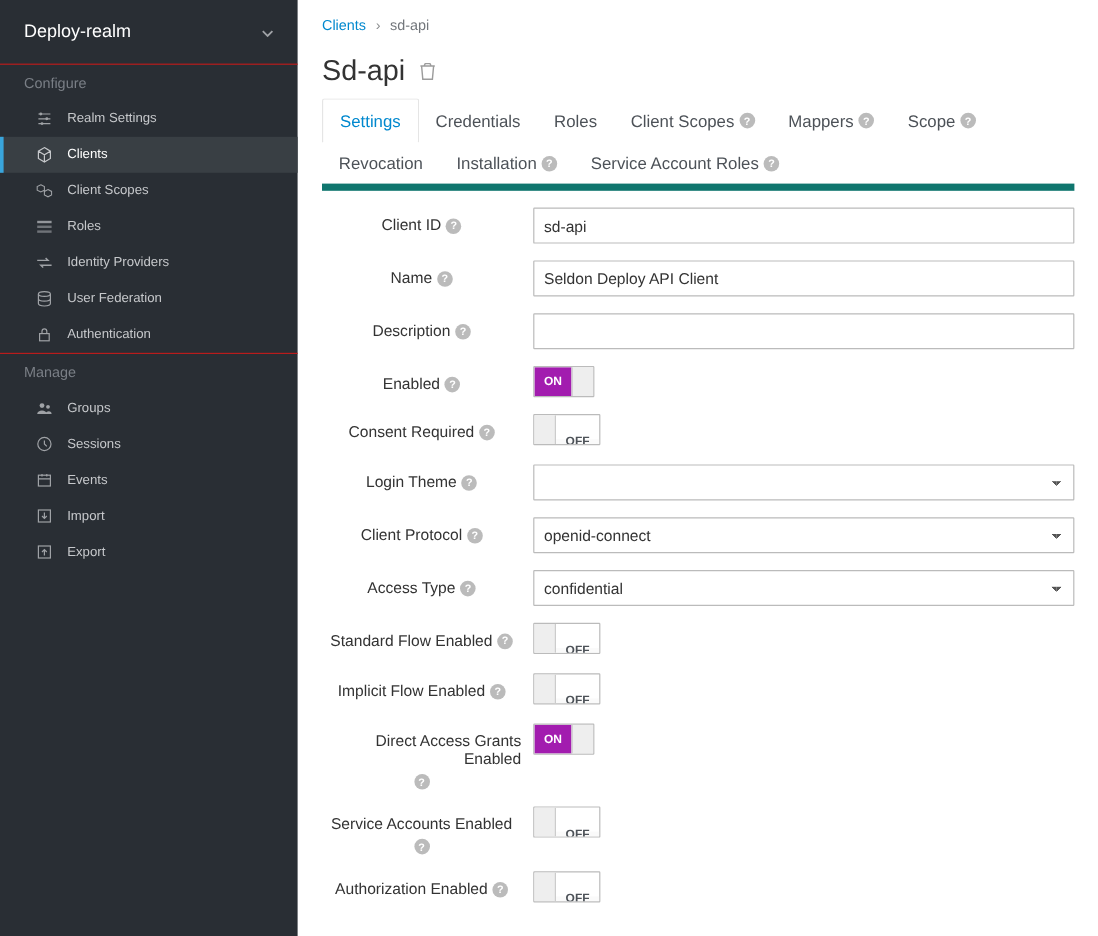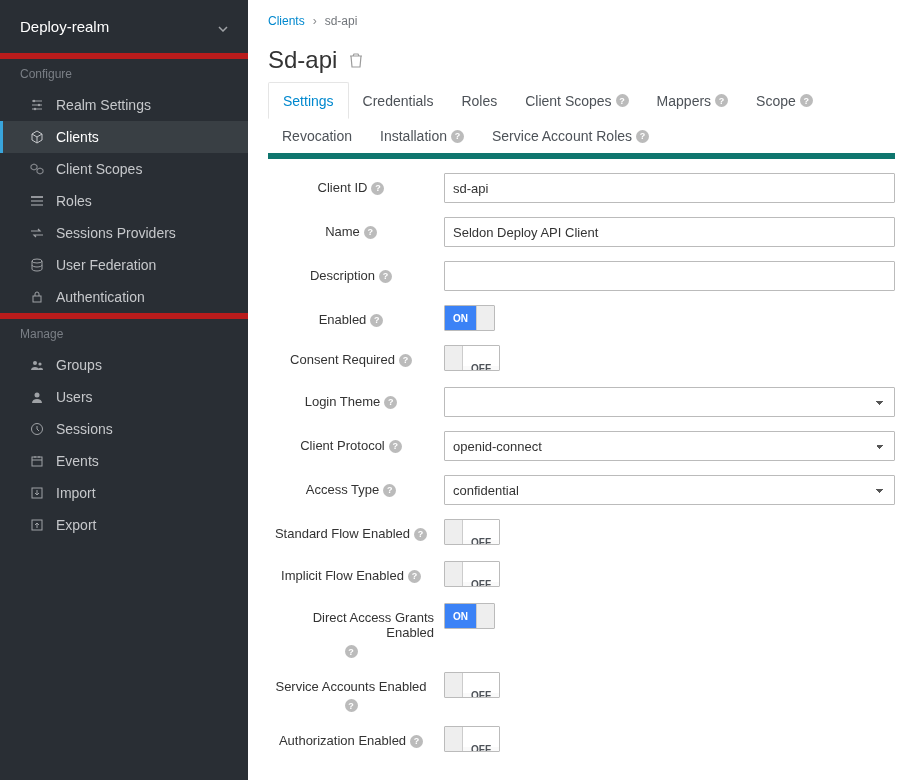--- a/index.html
+++ b/index.html
@@ -3,22 +3,22 @@
 <meta charset="utf-8">
 <style>
   * { box-sizing: border-box; margin: 0; padding: 0; }
   html, body { height: 100%; font-family: "Helvetica Neue", Helvetica, Arial, sans-serif; font-size: 14px; color: #333; }
   body { display: flex; width: 915px; height: 780px; overflow: hidden; background: #fff; }
 
   
   .sidebar { width: 248px; background: #292e34; color: #c6c8cb; display: flex; flex-direction: column; flex-shrink: 0; }
   .realm-selector { padding: 18px 20px; display: flex; align-items: center; justify-content: space-between; cursor: pointer; color: #fff; font-size: 15px; }
   .realm-selector .chev { color: #9fa2a6; }
-  .section-header { padding: 8px 20px; font-size: 12px; color: #7a7f86; border-top: 6px solid #b91c1c; }
-  .nav-item { display: flex; align-items: center; gap: 12px; padding: 8px 20px 8px 30px; color: #c6c8cb; cursor: pointer; font-size: 14px; }
+  .section-header { padding: 8px 20px; font-size: 12px; color: #7a7f86; border-top: 1px solid #b91c1c; }
+  .nav-item { display: flex; align-items: center; gap: 12px; padding: 8px 20px 8px 30px; color: #c6c8cb; cursor: pointer; font-size: 11px; }
   .nav-item.active { background: #393f44; color: #fff; border-left: 3px solid #39a5dc; padding-left: 27px; }
   .nav-icon { width: 14px; height: 14px; display: inline-flex; align-items: center; justify-content: center; font-size: 12px; color: #9fa2a6; flex-shrink: 0; }
   .nav-item.active .nav-icon { color: #c6c8cb; }
 
   
   .main { flex: 1; padding: 10px 20px 20px 20px; overflow: auto; min-width: 0; }
   .breadcrumb { font-size: 12px; padding: 4px 0 18px 0; color: #72767b; display: flex; align-items: center; gap: 8px; }
   .breadcrumb a { color: #0088ce; text-decoration: none; }
   .breadcrumb .sep { color: #8b8d8f; }
 
@@ -36,21 +36,21 @@
   .form-row { display: flex; align-items: flex-start; margin-bottom: 14px; }
   .form-label { width: 176px; text-align: right; padding-right: 10px; padding-top: 7px; font-size: 13px; color: #333; display: flex; align-items: center; justify-content: center; gap: 4px; flex-wrap: wrap; }
   .form-label .help-icon { margin-top: 1px; }
   .form-control-wrap { flex: 1; min-width: 0; }
   input.text-input, select.select-input { width: 100%; height: 30px; padding: 4px 8px; font-size: 13px; border: 1px solid #bbb; border-radius: 1px; background: #fff; color: #333; }
   select.select-input { appearance: none; background-image: linear-gradient(45deg, transparent 50%, #555 50%), linear-gradient(135deg, #555 50%, transparent 50%); background-position: calc(100% - 14px) 13px, calc(100% - 10px) 13px; background-size: 4px 4px, 4px 4px; background-repeat: no-repeat; padding-right: 20px;}
 
   
   .toggle { display: inline-flex; border: 1px solid #bbb; border-radius: 1px; height: 26px; overflow: hidden; cursor: pointer; user-select: none; }
   .toggle span { display: inline-flex; align-items: center; justify-content: center; font-size: 10px; font-weight: bold; padding: 0 8px; min-width: 26px; color: #4d5258; background: #fafafa; }
-  .toggle.on span:first-child { background:#3b82f6; color:#fff; }
+  .toggle.on span:first-child { background:#a21caf; color:#fff; }
   .toggle.on span:last-child { background:#eee; min-width:18px; padding:0; border-left:1px solid #ccc;}
   .toggle.off span:first-child { background:#eee; min-width:18px; padding:0; border-right:1px solid #ccc;}
   .toggle.off span:last-child { background:#fafafa; color:#4d5258;margin-top:20px; }
 
 </style>
 </head>
 <body>
 
 <aside class="sidebar">
   <div class="realm-selector">
@@ -100,21 +100,21 @@
         </svg>
       </span>
     <span>Roles</span>
   </div>
   <div class="nav-item">
     <span class="nav-icon">
         <svg width="14" height="14" viewBox="0 0 14 14">
           <path d="M1 5h9l-2-2M13 9H4l2 2" stroke="currentColor" stroke-width="1.2" fill="none"></path>
         </svg>
       </span>
-    <span>Sessions Providers</span>
+    <span>Identity Providers</span>
   </div>
   <div class="nav-item">
     <span class="nav-icon">
         <svg width="14" height="14" viewBox="0 0 14 14">
           <ellipse cx="7" cy="3" rx="5" ry="2" stroke="currentColor" fill="none"></ellipse>
           <path d="M2 3v8c0 1.1 2.2 2 5 2s5-.9 5-2V3M2 7c0 1.1 2.2 2 5 2s5-.9 5-2" stroke="currentColor" fill="none"></path>
         </svg>
       </span>
     <span>User Federation</span>
   </div>
@@ -132,29 +132,20 @@
 
   <div class="nav-item">
     <span class="nav-icon">
         <svg width="14" height="14" viewBox="0 0 14 14">
           <circle cx="5" cy="5" r="2" fill="currentColor"></circle>
           <circle cx="10" cy="6" r="1.6" fill="currentColor"></circle>
           <path d="M1 12c0-2 2-3 4-3s4 1 4 3M8 12c0-1.5 1.3-2.3 2.7-2.3S13 10.5 13 12" fill="currentColor"></path>
         </svg>
       </span>
     <span>Groups</span>
-  </div>
-  <div class="nav-item">
-    <span class="nav-icon">
-        <svg width="14" height="14" viewBox="0 0 14 14">
-          <circle cx="7" cy="5" r="2.5" fill="currentColor"></circle>
-          <path d="M2 13c0-2.5 2.2-4 5-4s5 1.5 5 4" fill="currentColor"></path>
-        </svg>
-      </span>
-    <span>Users</span>
   </div>
   <div class="nav-item">
     <span class="nav-icon">
         <svg width="14" height="14" viewBox="0 0 14 14">
           <circle cx="7" cy="7" r="5.5" stroke="currentColor" fill="none"></circle>
           <path d="M7 4v3l2 2" stroke="currentColor" fill="none"></path>
         </svg>
       </span>
     <span>Sessions</span>
   </div>

